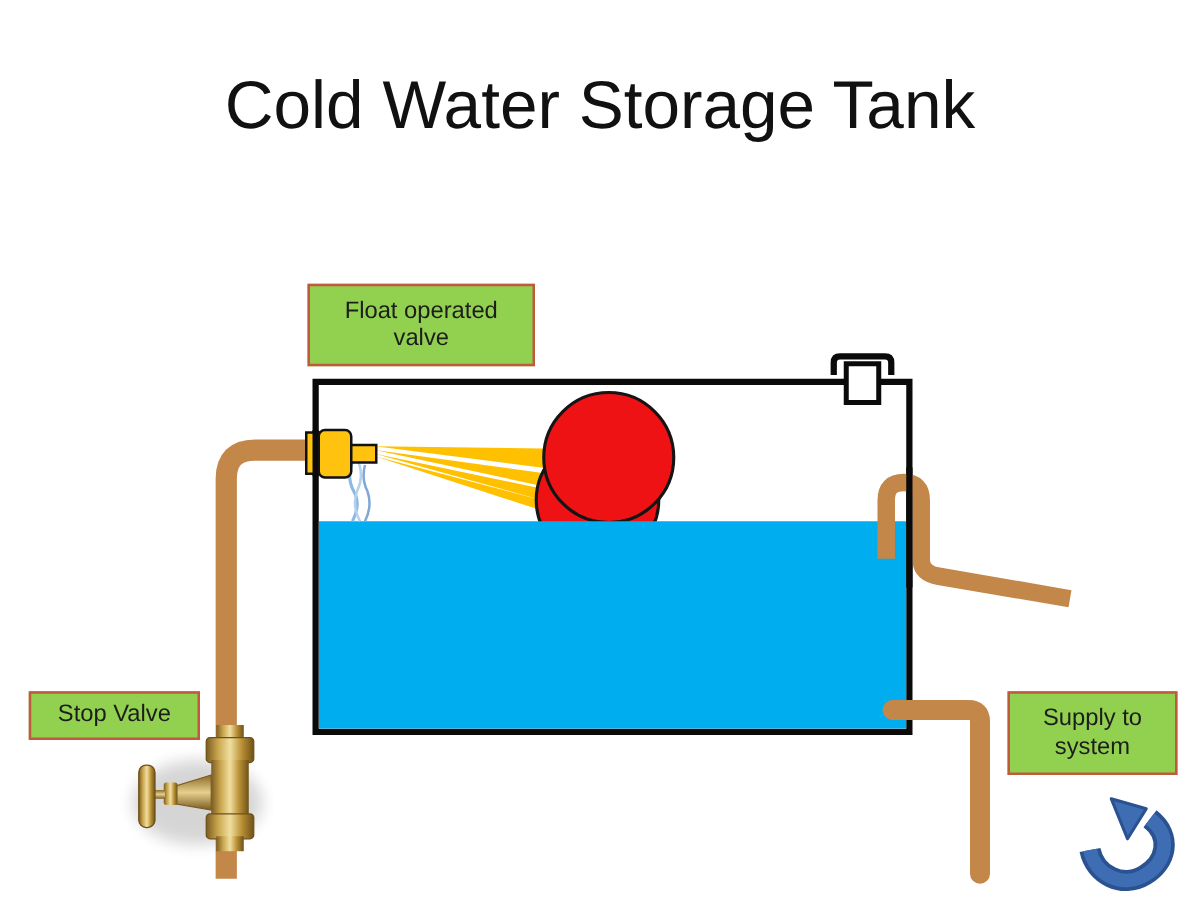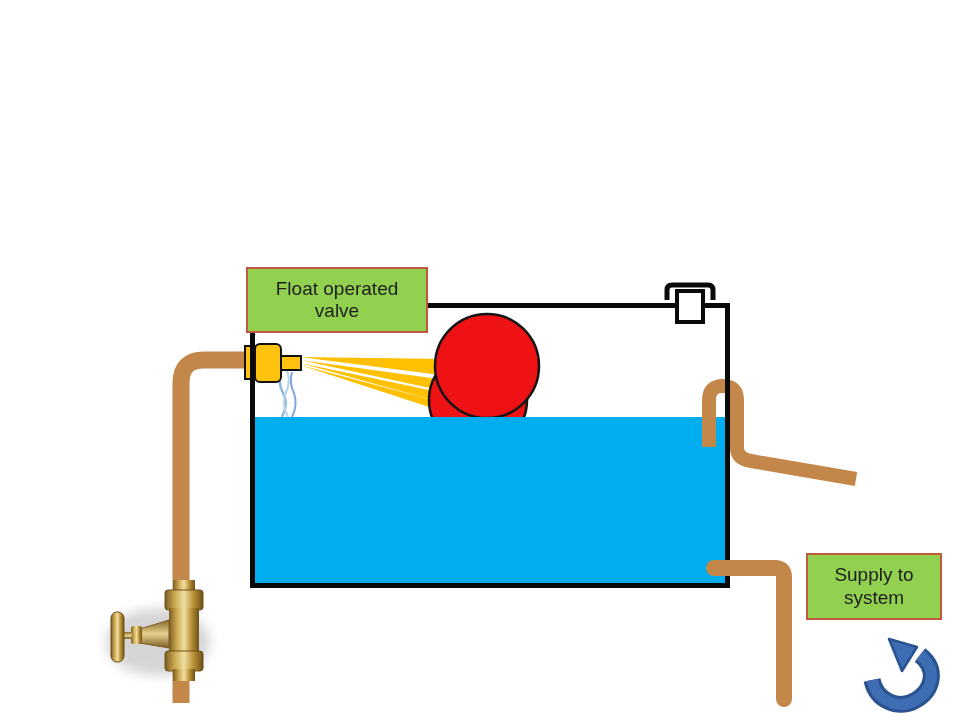--- a/index.html
+++ b/index.html
@@ -19,21 +19,21 @@
   .tank svg{display:block;}
   .overlay{position:absolute;left:0;top:0;width:960px;height:720px;}
   .label{
     position:absolute;display:flex;align-items:center;justify-content:center;
     background:var(--label-green);border:2px solid var(--label-border);
     box-sizing:border-box;text-align:center;
   }
   .label span{
     font-size:19px;line-height:1.18;color:#1d1d1d;white-space:pre-line;
   }
-  .lbl-float{left:246px;top:227px;width:182px;height:66px;margin-top:40px;}
+  .lbl-float{left:246px;top:227px;width:182px;height:66px;}
   .lbl-vent{left:597px;top:223px;width:183px;height:39px;}
   .lbl-warn{left:795px;top:381px;width:136px;height:67px;}
   .lbl-stop{left:23px;top:553px;width:137px;height:39px;}
   .lbl-supply{left:806px;top:553px;width:136px;height:67px;}
   
   .sv-water{fill:var(--water);}
   .sv-ray{fill:var(--spray-yellow);}
   .sv-float{fill:var(--float-red);stroke:#151515;stroke-width:2.5;}
   .sv-valve{fill:var(--valve-yellow);stroke:#111;stroke-width:2;}
   .sv-pipe{fill:none;stroke:var(--pipe);}
@@ -48,20 +48,21 @@
   .sv-arrow-outline{fill:none;stroke:var(--arrow-blue-dark);stroke-width:17;stroke-linejoin:round;}
   .sv-arrow-band{fill:none;stroke:var(--arrow-blue);stroke-width:11;}
   .sv-arrow-head{fill:var(--arrow-blue);stroke:var(--arrow-blue-dark);stroke-width:2.5;stroke-linejoin:round;}
   .wall-patch{fill:var(--tank-border);}
 </style>
 </head>
 <body>
 
 <div class="slide">
 
+  <div class="title">Cold Water Storage Tank</div>
 
   <div class="tank">
     <svg width="470" height="275" viewBox="0 0 470 275">
       <g>
         <polygon class="sv-ray" points="45,49 193,51 193,68"></polygon>
         <polygon class="sv-ray" points="45,52 198,73 198,85"></polygon>
         <polygon class="sv-ray" points="45,55 203,88 203,99"></polygon>
         <polygon class="sv-ray" points="45,57 208,100 208,110"></polygon>
       </g>
       <circle class="sv-float" cx="223" cy="92" r="49"></circle>
@@ -131,18 +132,21 @@
       <path class="sv-arrow-outline" d="M 872 680 C 876 700 898 711 916 700 C 933 690 938 669 920 655"></path>
       <path class="sv-arrow-band" d="M 872 680 C 876 700 898 711 916 700 C 933 690 938 669 920 655"></path>
       <polygon class="sv-arrow-head" points="889,639 917,647 902,671"></polygon>
     </g>
   </svg>
 
   <div class="label lbl-float">
     <span>Float operated
 valve</span>
   </div>
+  <div class="label lbl-stop">
+    <span>Stop Valve</span>
+  </div>
   <div class="label lbl-supply">
     <span>Supply to
 system</span>
   </div>
 
 </div>
 
 </body></html>

